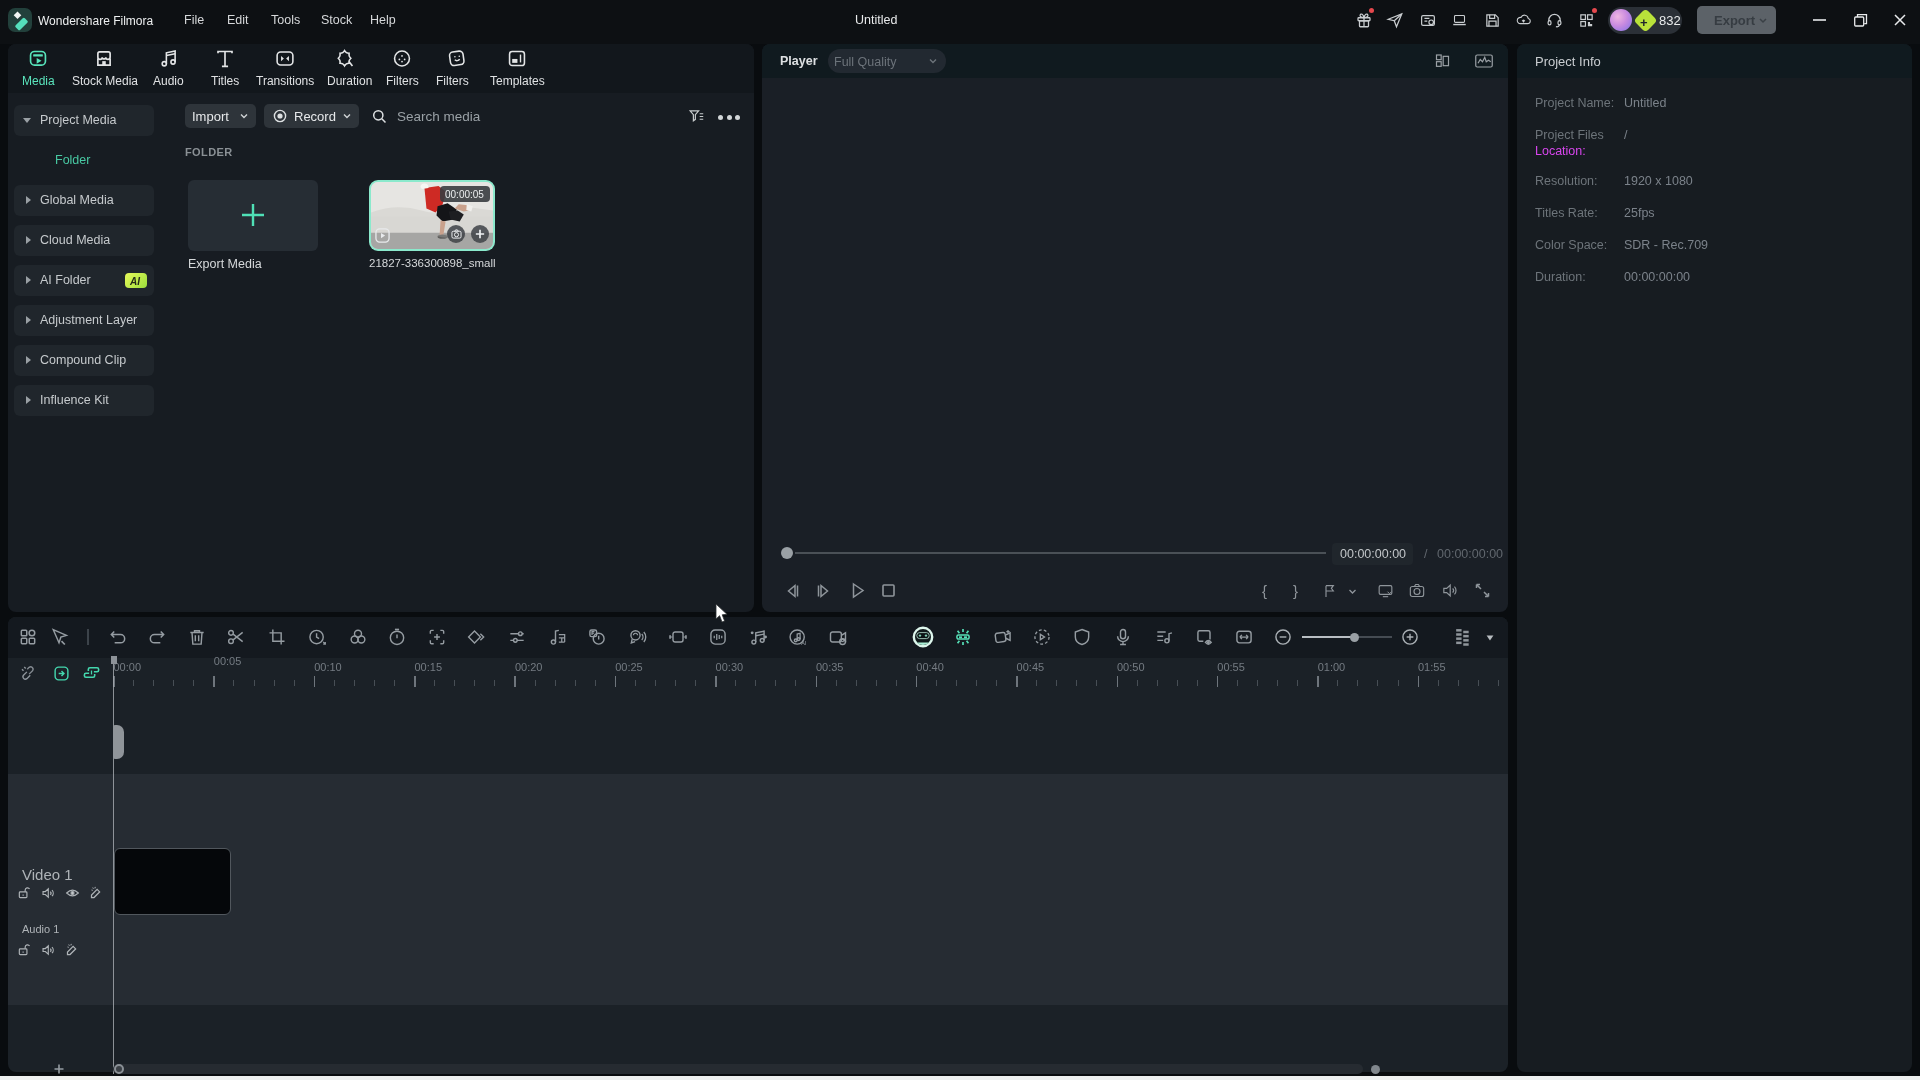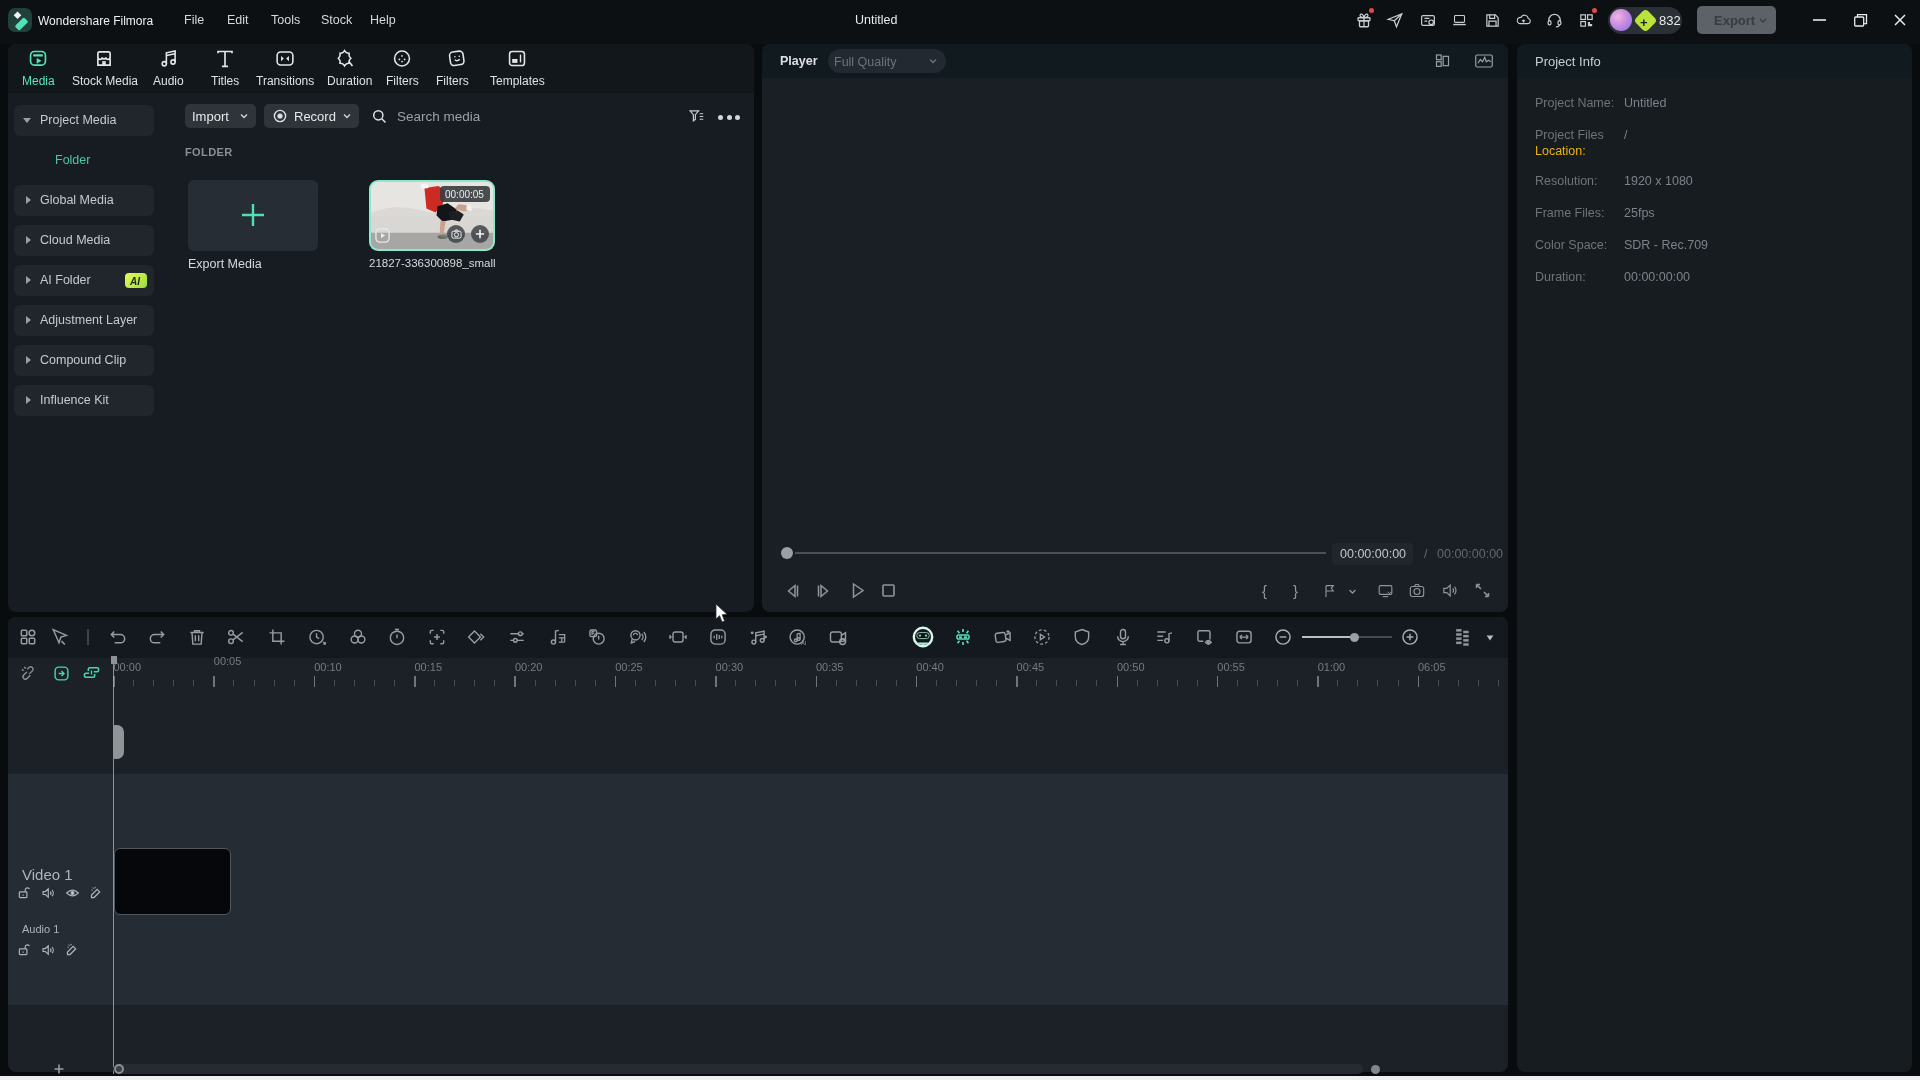--- a/index.html
+++ b/index.html
@@ -324,25 +324,25 @@
 <svg style="left:1475px;top:583px" width="15" height="15" viewBox="0 0 15 15" fill="none" stroke="#8f959b" stroke-width="1.5">
  <path d="M1.5 1.5 l4.5 4.5 M1.5 1.5 v3.5 M1.5 1.5 h3.5 M13.5 13.5 L9 9 M13.5 13.5 v-3.5 M13.5 13.5 h-3.5"></path>
 </svg>
 
 <div class="p" id="rightpanel" style="left:1517px;top:44px;width:395px;height:1028px;background:#171c21;border-radius:8px"></div>
 <div class="p" style="left:1517px;top:44px;width:395px;height:34px;background:#101a1f;border-radius:8px 8px 0 0"></div>
 <div class="t" style="left:1535px;top:55px;font-size:13px;color:#c9cdd0">Project Info</div>
 <div class="t" style="left:1535px;top:97px;font-size:12.5px;color:#6d747a">Project Name:</div>
 <div class="t" style="left:1624px;top:97px;font-size:12.5px;color:#7b828a">Untitled</div>
 <div class="t" style="left:1535px;top:129px;font-size:12.5px;color:#6d747a">Project Files</div>
-<div class="t" style="left:1535px;top:145px;font-size:12.5px;color:#eab308">Location:</div>
+<div class="t" style="left:1535px;top:145px;font-size:12.5px;color:#d946ef">Location:</div>
 <div class="t" style="left:1624px;top:129px;font-size:12.5px;color:#7b828a">/</div>
 <div class="t" style="left:1535px;top:175px;font-size:12.5px;color:#6d747a">Resolution:</div>
 <div class="t" style="left:1624px;top:175px;font-size:12.5px;color:#7b828a">1920 x 1080</div>
-<div class="t" style="left:1535px;top:207px;font-size:12.5px;color:#6d747a">Frame Files:</div>
+<div class="t" style="left:1535px;top:207px;font-size:12.5px;color:#6d747a">Titles Rate:</div>
 <div class="t" style="left:1624px;top:207px;font-size:12.5px;color:#7b828a">25fps</div>
 <div class="t" style="left:1535px;top:239px;font-size:12.5px;color:#6d747a">Color Space:</div>
 <div class="t" style="left:1624px;top:239px;font-size:12.5px;color:#7b828a">SDR - Rec.709</div>
 <div class="t" style="left:1535px;top:271px;font-size:12.5px;color:#6d747a">Duration:</div>
 <div class="t" style="left:1624px;top:271px;font-size:12.5px;color:#7b828a">00:00:00:00</div>
 
 <div class="p" id="timelinepanel" style="left:8px;top:617px;width:1500px;height:455px;background:#1b2127;border-radius:8px"></div>
 <div class="p" style="left:8px;top:617px;width:1500px;height:41px;background:#14191f;border-radius:8px 8px 0 0"></div>
 <div class="p" style="left:8px;top:774px;width:1500px;height:231px;background:#262c33"></div>
 <svg style="left:18px;top:627px" width="20" height="20" viewBox="0 0 24 24" fill="none" stroke="#959ca2" stroke-width="1.8">
@@ -608,21 +608,21 @@
     <div class="t" style="left:414.5px;top:662px;font-size:11px;color:#747b82">00:15</div>
     <div class="t" style="left:514.9px;top:662px;font-size:11px;color:#747b82">00:20</div>
     <div class="t" style="left:615.2px;top:662px;font-size:11px;color:#747b82">00:25</div>
     <div class="t" style="left:715.6px;top:662px;font-size:11px;color:#747b82">00:30</div>
     <div class="t" style="left:815.9px;top:662px;font-size:11px;color:#747b82">00:35</div>
     <div class="t" style="left:916.3px;top:662px;font-size:11px;color:#747b82">00:40</div>
     <div class="t" style="left:1016.6px;top:662px;font-size:11px;color:#747b82">00:45</div>
     <div class="t" style="left:1117.0px;top:662px;font-size:11px;color:#747b82">00:50</div>
     <div class="t" style="left:1217.3px;top:662px;font-size:11px;color:#747b82">00:55</div>
     <div class="t" style="left:1317.7px;top:662px;font-size:11px;color:#747b82">01:00</div>
-    <div class="t" style="left:1418.0px;top:662px;font-size:11px;color:#747b82">06:05</div>
+    <div class="t" style="left:1418.0px;top:662px;font-size:11px;color:#747b82">01:55</div>
   </div>
 
 <div class="p" style="left:112.5px;top:656px;width:1px;height:418px;background:#a9aeb3;opacity:0.8"></div>
 <div class="p" style="left:111px;top:656px;width:6px;height:8px;background:#8d9298"></div>
 <div class="p" style="left:113px;top:725px;width:10.5px;height:34px;background:#8f9499;border-radius:2px 7px 7px 2px"></div>
 
 <div class="t" style="left:22px;top:867px;font-size:15px;color:#aeb3b7">Video 1</div>
 <svg style="left:17px;top:886px" width="14" height="14" viewBox="0 0 24 24" fill="none" stroke="#aeb3b7" stroke-width="2">
  <rect x="4" y="10" width="13" height="10" rx="1.5"></rect>
     <path d="M14 10 V7 a4 4 0 0 1 7.5 -1.8"></path>

